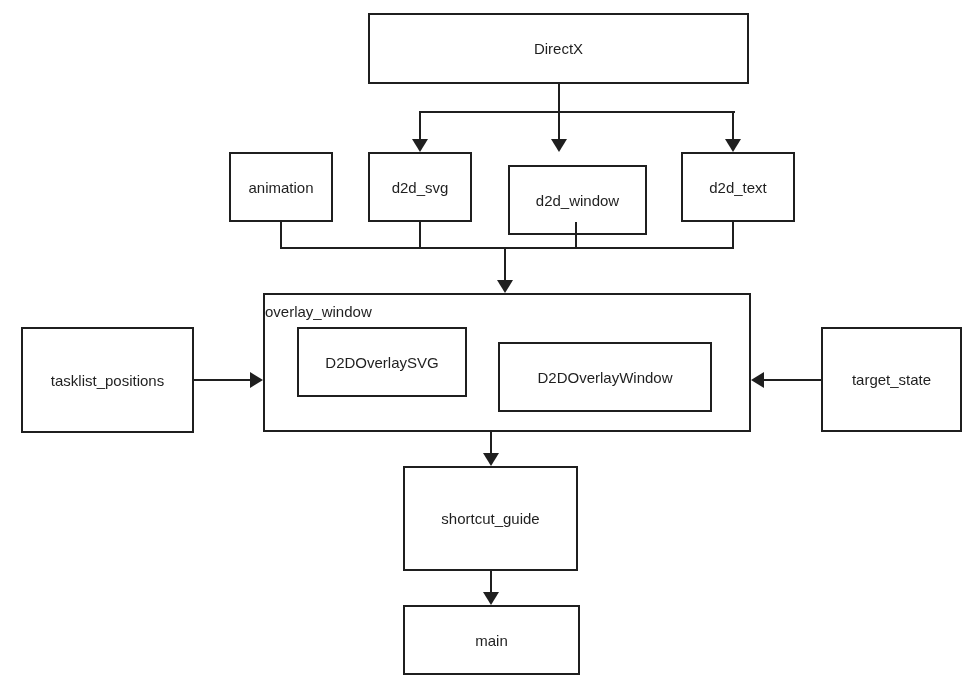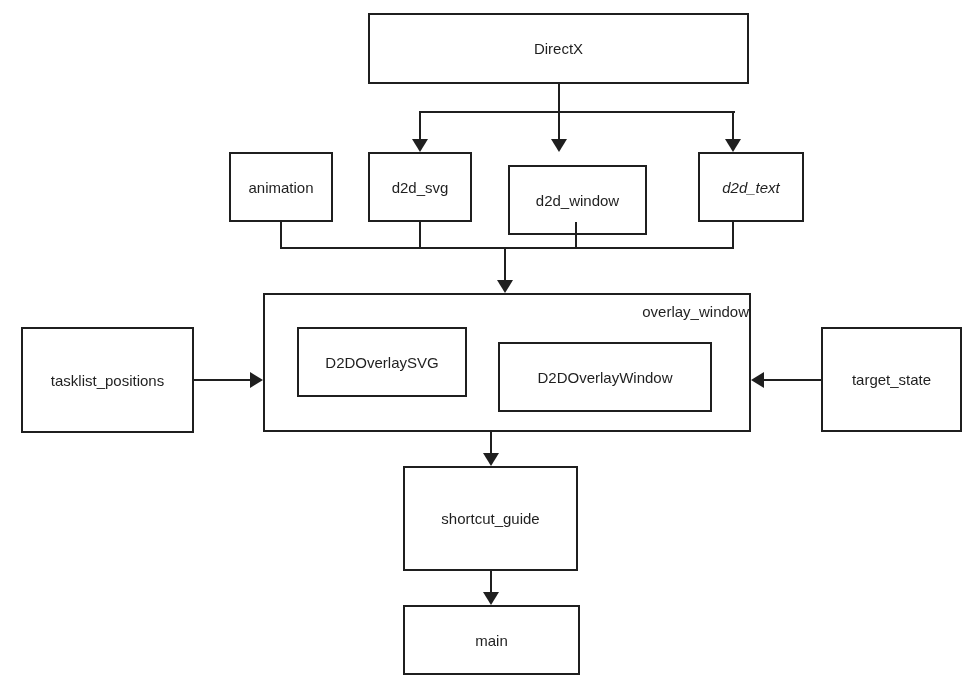--- a/index.html
+++ b/index.html
@@ -26,21 +26,21 @@
   .group {
     position: absolute;
     box-sizing: border-box;
     border: 2px solid #1f1f1f;
     background: #ffffff;
   }
   .group-label {
     position: absolute;
     left: 0; right: 0;
     top: 8px;
-    text-align: right;
+    text-align: left;
     font-size: 15px;
     color: #1f1f1f;
   }
   .vline, .hline { position: absolute; background: #1f1f1f; }
   .vline { width: 2px; }
   .hline { height: 2px; }
   .arr { position: absolute; width: 0; height: 0; }
   .arr-down  { border-left: 8px solid transparent; border-right: 8px solid transparent; border-top: 13px solid #1f1f1f; }
   .arr-right { border-top: 8px solid transparent; border-bottom: 8px solid transparent; border-left: 13px solid #1f1f1f; }
   .arr-left  { border-top: 8px solid transparent; border-bottom: 8px solid transparent; border-right: 13px solid #1f1f1f; }
@@ -59,21 +59,21 @@
   </div>
 
   <div class="node" style="left:368px; top:152px; width:104px; height:70px;">
     <span>d2d_svg</span>
   </div>
 
   <div class="node" style="left:508px; top:152px; width:139px; height:70px;margin-top:13px;">
     <span>d2d_window</span>
   </div>
 
-  <div class="node" style="left:698px; top:152px; width:106px; height:70px;font-style:italic;">
+  <div class="node" style="left:681px; top:152px; width:114px; height:70px;">
     <span>d2d_text</span>
   </div>
 
   <div class="group" style="left:263px; top:293px; width:488px; height:139px;">
     <div class="group-label">overlay_window</div>
     <div class="node" style="left:32px; top:32px; width:170px; height:70px;text-align:center;">
       <span>D2DOverlaySVG</span>
     </div>
     <div class="node" style="left:233px; top:32px; width:214px; height:70px;margin-top:15px;">
       <span>D2DOverlayWindow</span>

